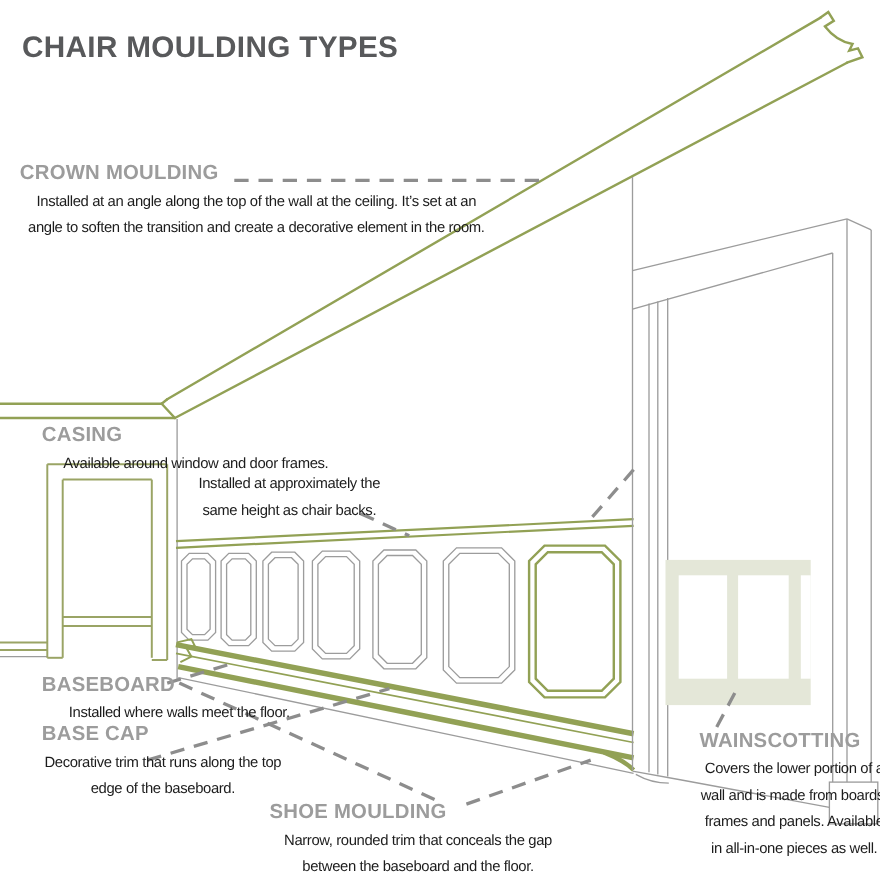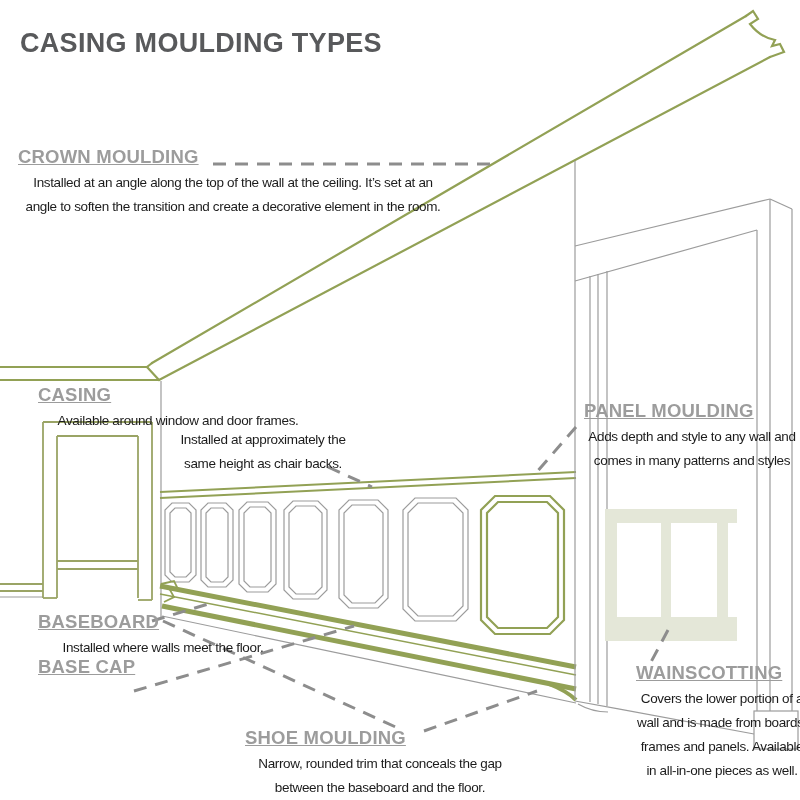--- a/index.html
+++ b/index.html
@@ -8,21 +8,21 @@
     font-family:"Liberation Sans", sans-serif;
   }
   .diagram-svg{position:absolute;left:0;top:0;}
   .page-title{
     position:absolute;left:20px;top:28px;
     font-size:27px;font-weight:bold;letter-spacing:.3px;color:#58595b;
   }
   .label{position:absolute;}
   .label-heading{
     font-size:18.5px;font-weight:bold;color:#9c9c9c;letter-spacing:.2px;
-    margin:0 0 3px 0;white-space:nowrap;text-decoration:underline;
+    margin:0 0 3px 0;white-space:nowrap;
   }
   .label-desc{
     font-size:13.5px;letter-spacing:-.35px;line-height:24px;color:#1c1c1c;text-align:center;
   }
   .lbl-crown{left:18px;top:146px;width:430px;}
   .lbl-casing{left:38px;top:384px;width:280px;}
   .lbl-chair{left:168px;top:428px;width:190px;}
   .lbl-panel{left:584px;top:400px;width:216px;}
   .lbl-baseboard{left:38px;top:611px;width:250px;}
   .lbl-basecap{left:38px;top:656px;width:220px;}
@@ -128,48 +128,45 @@
       <line x1="328" y1="467" x2="372" y2="487"></line>
       <line x1="576" y1="427" x2="535" y2="474"></line>
       <line x1="152" y1="621" x2="215" y2="602"></line>
       <line x1="134" y1="691" x2="354" y2="626"></line>
       <line x1="163" y1="621" x2="400" y2="729"></line>
       <line x1="424" y1="731" x2="537" y2="691"></line>
       <line x1="668" y1="630" x2="651" y2="662"></line>
     </g>
   </svg>
 
-  <div class="page-title">CASING MOULDING TYPES</div>
+  <div class="page-title">CHAIR MOULDING TYPES</div>
 
   <div class="label lbl-crown">
     <div class="label-heading">CROWN MOULDING</div>
     <div class="label-desc">Installed at an angle along the top of the wall at the ceiling.  It’s set at an angle to soften the transition and create a decorative element in the room.</div>
   </div>
 
   <div class="label lbl-casing">
     <div class="label-heading">CASING</div>
     <div class="label-desc">Available around window and door frames.</div>
   </div>
 
   <div class="label lbl-chair">
     <div class="label-desc">Installed at approximately the same height as chair backs.</div>
   </div>
 
-  <div class="label lbl-panel">
-    <div class="label-heading">PANEL MOULDING</div>
-    <div class="label-desc">Adds depth and style to any wall and comes in many patterns and styles</div>
-  </div>
 
   <div class="label lbl-baseboard">
     <div class="label-heading">BASEBOARD</div>
     <div class="label-desc">Installed where walls meet the floor.</div>
   </div>
 
   <div class="label lbl-basecap">
     <div class="label-heading">BASE CAP</div>
+    <div class="label-desc">Decorative trim that runs along the top edge of the baseboard.</div>
   </div>
 
   <div class="label lbl-shoe">
     <div class="label-heading">SHOE MOULDING</div>
     <div class="label-desc">Narrow, rounded trim that conceals the gap between the baseboard and the floor.</div>
   </div>
 
   <div class="label lbl-wainscot">
     <div class="label-heading">WAINSCOTTING</div>
     <div class="label-desc">Covers the lower portion of a wall and is made from boards, frames and panels. Available in all-in-one pieces as well.</div>

